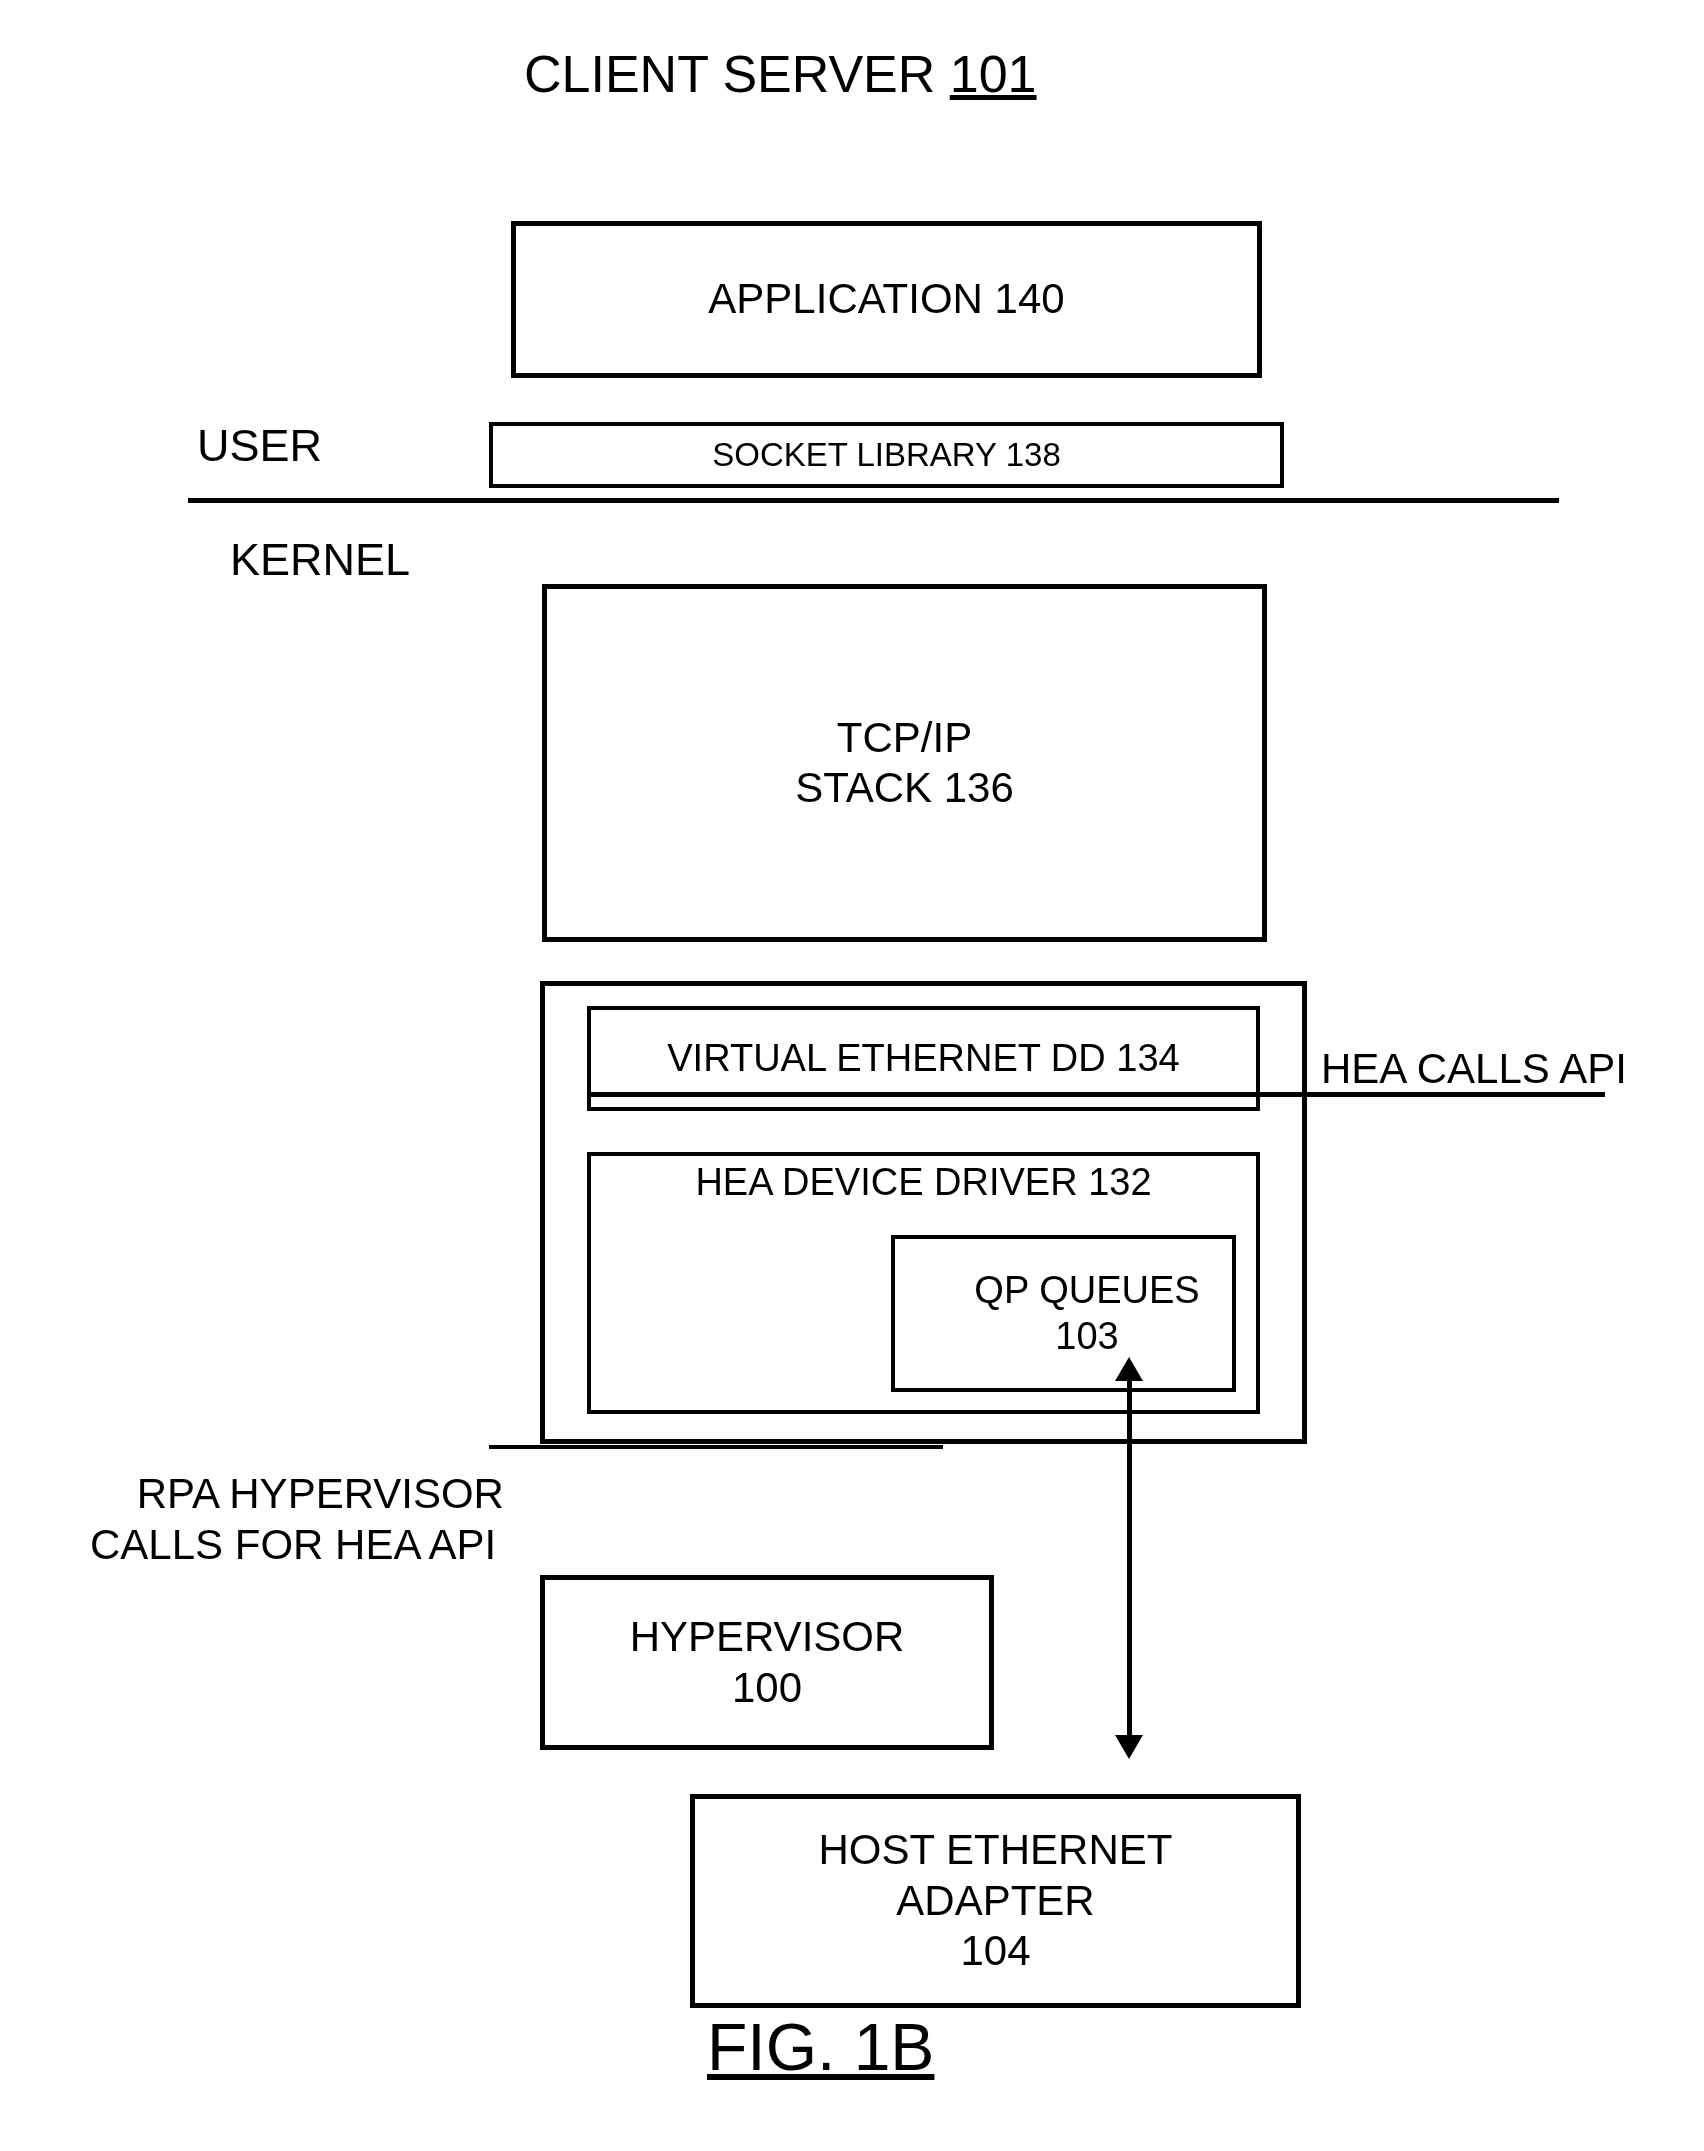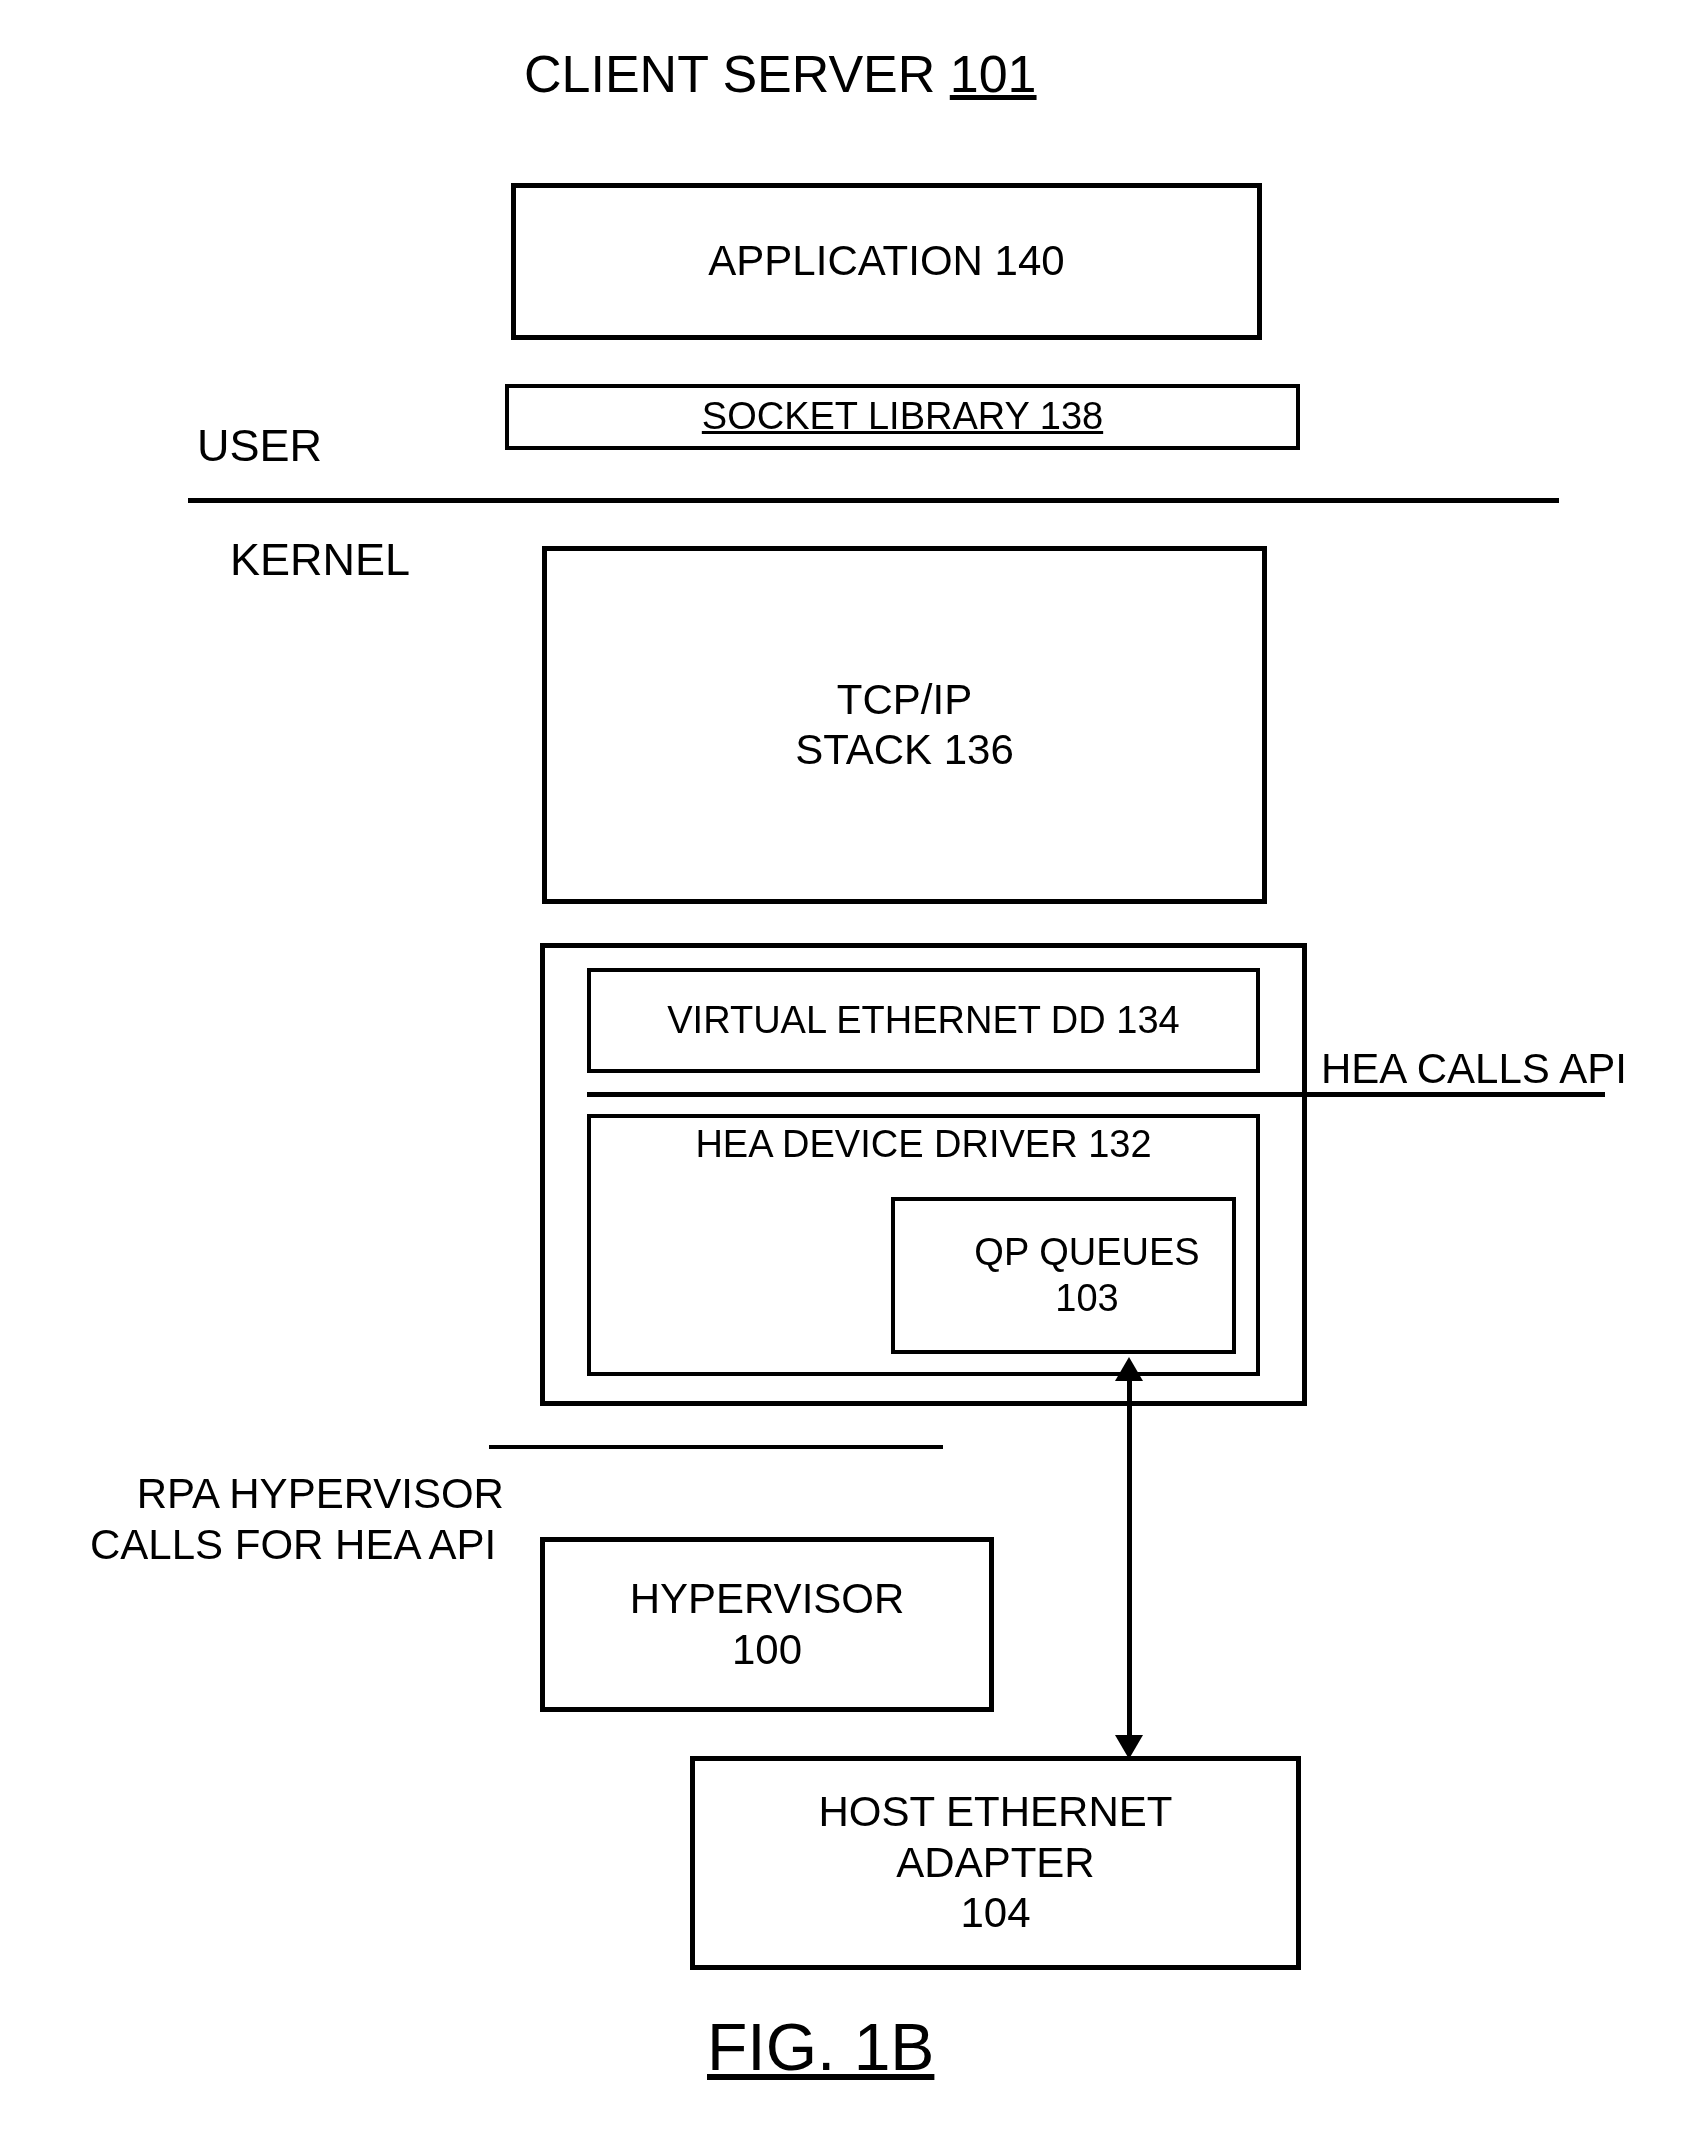--- a/index.html
+++ b/index.html
@@ -20,20 +20,21 @@
     background: #fff;
     box-sizing: border-box;
     display: flex;
     flex-direction: column;
     align-items: center;
     justify-content: center;
     text-align: center;
     font-size: 42px;
     font-weight: 400;
     line-height: 1.2;
+    margin-top: 38px;
   }
   .label {
     position: absolute;
     font-size: 45px;
     font-weight: 400;
     line-height: 1.2;
     white-space: pre;
   }
   .thin-border {
     border-width: 4.4px;
@@ -88,21 +89,21 @@
 <div class="page">
 
   <div class="title" style="left:524px; top:44px;">
     <span>CLIENT SERVER </span><span class="underline-ref">101</span>
   </div>
 
   <div class="box" style="left:511px; top:183px; width:751px; height:157px;">
     <span>APPLICATION 140</span>
   </div>
 
-  <div class="box thin-border" style="left:505px; top:384px; width:795px; height:66px; font-size:38px;text-decoration:underline;">
+  <div class="box thin-border" style="left:489px; top:384px; width:795px; height:66px; font-size:33px;">
     <span>SOCKET LIBRARY 138</span>
   </div>
 
   <div class="hr-line" style="left:188px; top:498px; width:1371px;"></div>
 
   <div class="label" style="left:197px; top:419px; font-size:45px;">USER</div>
 
   <div class="label" style="left:186px; top:533px; font-size:45px;margin-left:44px;">KERNEL</div>
 
   <div class="box" style="left:542px; top:546px; width:725px; height:358px;">

